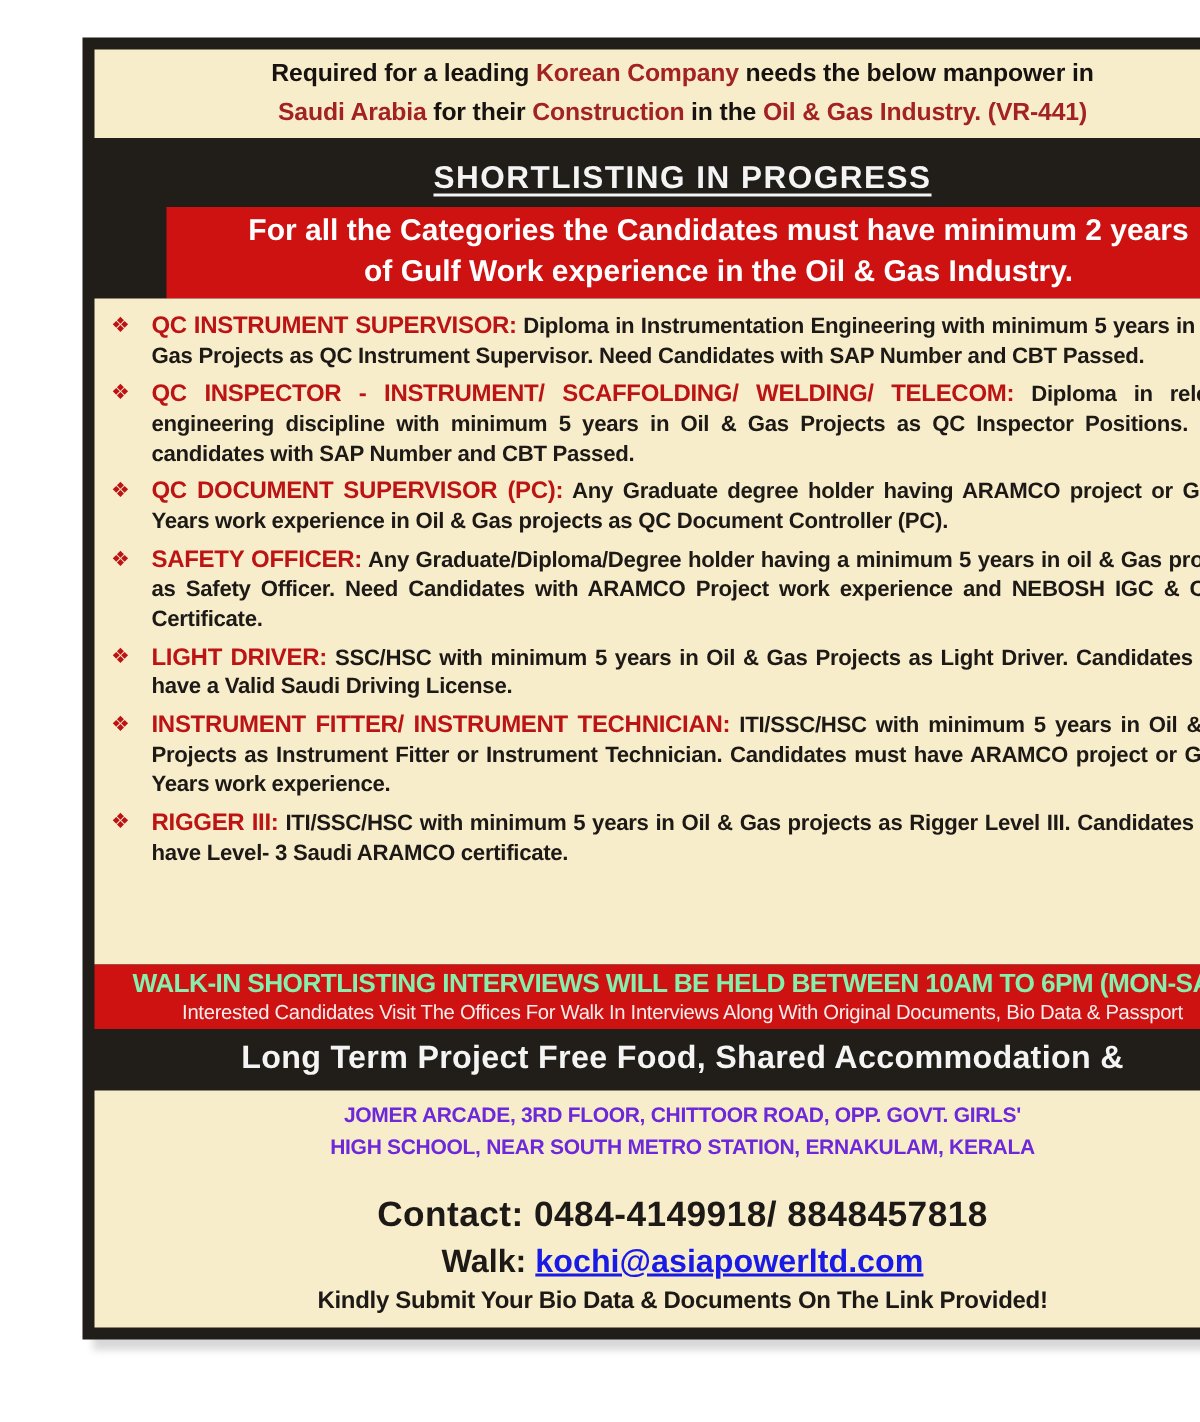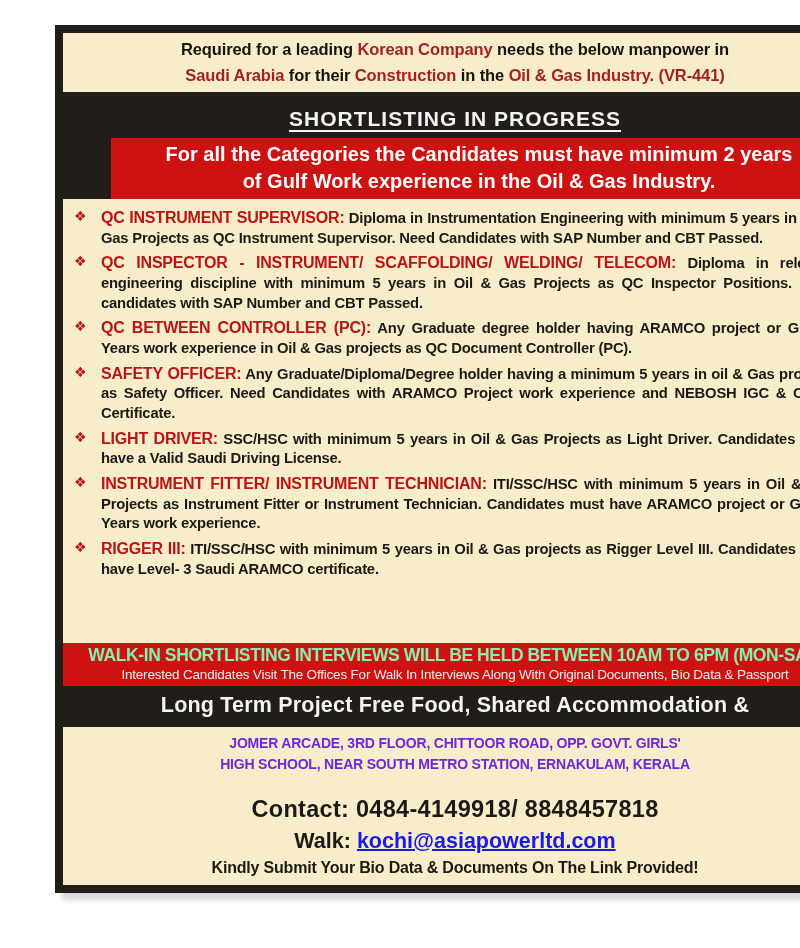--- a/index.html
+++ b/index.html
@@ -178,21 +178,21 @@
   </div>
 
   <div class="req-bar">
     <span>For all the Categories the Candidates must have minimum 2 years</span><br>
     <span>of Gulf Work experience in the Oil &amp; Gas Industry.</span>
   </div>
 
   <div class="body">
     <div class="job"><span class="bullet">❖</span><span class="title">QC INSTRUMENT SUPERVISOR:</span><span class="desc"> Diploma in Instrumentation Engineering with minimum 5 years in Oil &amp; Gas Projects as QC Instrument Supervisor. Need Candidates with SAP Number and CBT Passed.</span></div>
     <div class="job"><span class="bullet">❖</span><span class="title">QC INSPECTOR - INSTRUMENT/ SCAFFOLDING/ WELDING/ TELECOM:</span><span class="desc"> Diploma in relevant engineering discipline with minimum 5 years in Oil &amp; Gas Projects as QC Inspector Positions. Need candidates with SAP Number and CBT Passed.</span></div>
-    <div class="job"><span class="bullet">❖</span><span class="title">QC BETWEEN CONTROLLER (PC):</span><span class="desc">  Any Graduate degree holder having ARAMCO project or GCC 5 Years work experience in Oil &amp; Gas projects as QC Document Controller (PC).</span></div>
+    <div class="job"><span class="bullet">❖</span><span class="title">QC DOCUMENT SUPERVISOR (PC):</span><span class="desc">  Any Graduate degree holder having ARAMCO project or GCC 5 Years work experience in Oil &amp; Gas projects as QC Document Controller (PC).</span></div>
     <div class="job"><span class="bullet">❖</span><span class="title">SAFETY OFFICER:</span><span class="desc"> Any Graduate/Diploma/Degree holder having a minimum 5 years in oil &amp; Gas projects as Safety Officer. Need Candidates with ARAMCO Project work experience and NEBOSH IGC &amp; OSHA Certificate.</span></div>
     <div class="job"><span class="bullet">❖</span><span class="title">LIGHT DRIVER:</span><span class="desc"> SSC/HSC with minimum 5 years in Oil &amp; Gas Projects as Light Driver. Candidates must have a Valid Saudi Driving License.</span></div>
     <div class="job"><span class="bullet">❖</span><span class="title">INSTRUMENT FITTER/ INSTRUMENT TECHNICIAN:</span><span class="desc"> ITI/SSC/HSC with minimum 5 years in Oil &amp; Gas Projects as Instrument Fitter or Instrument Technician. Candidates must have ARAMCO project or GCC 5 Years work experience.</span></div>
     <div class="job"><span class="bullet">❖</span><span class="title">RIGGER III:</span><span class="desc"> ITI/SSC/HSC with minimum 5 years in Oil &amp; Gas projects as Rigger Level III. Candidates must have Level- 3 Saudi ARAMCO certificate.</span></div>
 
   </div>
 
   <div class="walkin">
     <div class="walkin-headline">WALK-IN SHORTLISTING INTERVIEWS WILL BE HELD BETWEEN 10AM TO 6PM (MON-SAT)</div>
     <div class="walkin-subline">Interested Candidates Visit The Offices For Walk In Interviews Along With Original Documents, Bio Data &amp; Passport</div>

